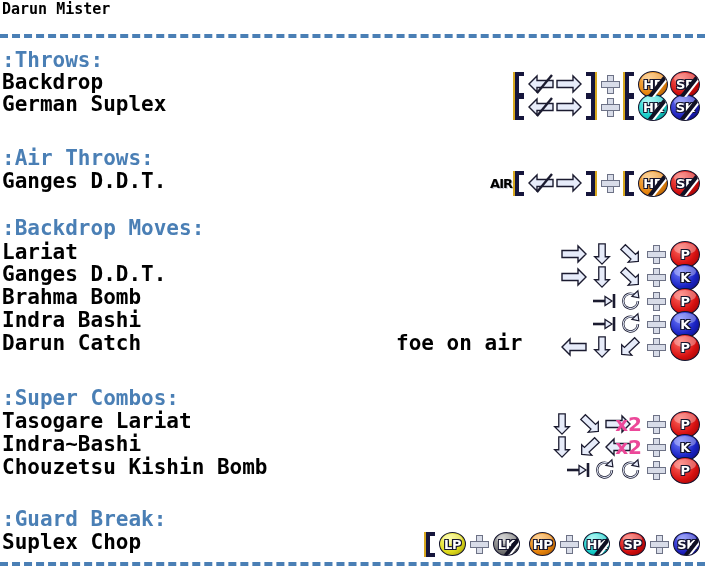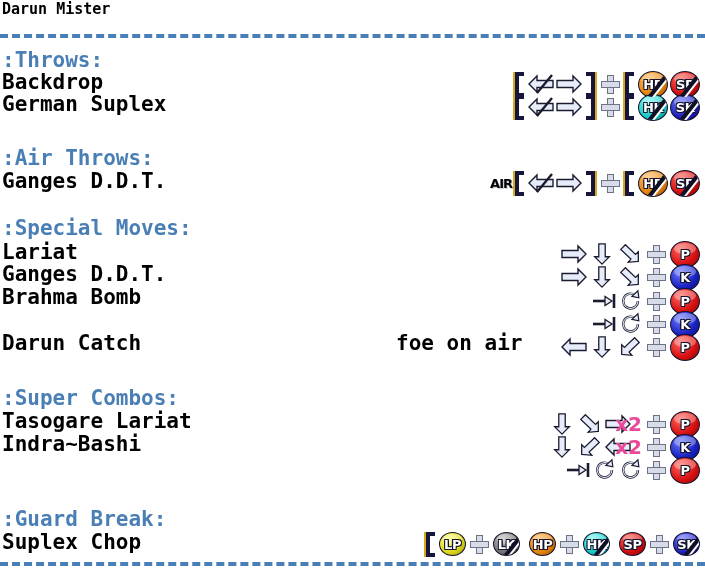--- a/index.html
+++ b/index.html
@@ -264,21 +264,21 @@
     <span class="plus"></span>
     <span class="bracket"></span>
     <span class="btn c-HP slash">
         <span class="lbl">HP</span>
       </span>
     <span class="btn c-SP slash">
         <span class="lbl">SP</span>
       </span>
   </div>
 
-  <div class="section-head" style="top:216px">:Special Moves:</div>
+  <div class="section-head" style="top:216px">:Backdrop Moves:</div>
 
   <div class="move-name" style="top:240px">Lariat</div>
   <div class="cmd-row" style="top:241px">
     <svg class="arrow" viewBox="0 0 28 24">
       <polygon points="26,12 18,4 18,8.5 2,8.5 2,15.5 18,15.5 18,20" fill="#e7ecfa" stroke="#1b1b30" stroke-width="1.4"></polygon>
     </svg>
     <svg class="arrow" viewBox="0 0 24 26">
       <polygon points="12,24 4,16 8.5,16 8.5,2 15.5,2 15.5,16 20,16" fill="#e7ecfa" stroke="#1b1b30" stroke-width="1.4"></polygon>
     </svg>
     <svg class="arrow" viewBox="0 0 26 26">
@@ -318,20 +318,21 @@
       <path d="M20.5 13a8 8 0 1 1-3.4-6.5" fill="none" stroke="#1b1b30" stroke-width="2.6"></path>
       <path d="M20.5 13a8 8 0 1 1-3.4-6.5" fill="none" stroke="#dfe5f5" stroke-width="1.1"></path>
       <polygon points="20.5,2 21.5,9.5 14,8" fill="#e7ecfa" stroke="#1b1b30" stroke-width="1.3"></polygon>
     </svg>
     <span class="plus"></span>
     <span class="btn c-P">
         <span class="lbl">P</span>
       </span>
   </div>
 
+  <div class="move-name" style="top:308px">Indra Bashi</div>
   <div class="cmd-row" style="top:311px">
     <svg class="tap" viewBox="0 0 26 20">
       <line x1="1" y1="10" x2="16" y2="10" stroke="#1b1b30" stroke-width="2.6"></line>
       <polygon points="20,10 13,5.5 13,14.5" fill="#e7ecfa" stroke="#1b1b30" stroke-width="1.3"></polygon>
       <line x1="22" y1="3" x2="22" y2="17" stroke="#1b1b30" stroke-width="2.6"></line>
     </svg>
     <svg class="rot" viewBox="0 0 26 26">
       <path d="M20.5 13a8 8 0 1 1-3.4-6.5" fill="none" stroke="#1b1b30" stroke-width="2.6"></path>
       <path d="M20.5 13a8 8 0 1 1-3.4-6.5" fill="none" stroke="#dfe5f5" stroke-width="1.1"></path>
       <polygon points="20.5,2 21.5,9.5 14,8" fill="#e7ecfa" stroke="#1b1b30" stroke-width="1.3"></polygon>
@@ -391,20 +392,21 @@
     <svg class="arrow" viewBox="0 0 28 24">
       <polygon points="2,12 10,4 10,8.5 26,8.5 26,15.5 10,15.5 10,20" fill="#e7ecfa" stroke="#1b1b30" stroke-width="1.4"></polygon>
     </svg>
     <span class="mult">x2</span>
     <span class="plus"></span>
     <span class="btn c-K">
         <span class="lbl">K</span>
       </span>
   </div>
 
+  <div class="move-name" style="top:455px">Chouzetsu Kishin Bomb</div>
   <div class="cmd-row" style="top:457px">
     <svg class="tap" viewBox="0 0 26 20">
       <line x1="1" y1="10" x2="16" y2="10" stroke="#1b1b30" stroke-width="2.6"></line>
       <polygon points="20,10 13,5.5 13,14.5" fill="#e7ecfa" stroke="#1b1b30" stroke-width="1.3"></polygon>
       <line x1="22" y1="3" x2="22" y2="17" stroke="#1b1b30" stroke-width="2.6"></line>
     </svg>
     <svg class="rot" viewBox="0 0 26 26">
       <path d="M20.5 13a8 8 0 1 1-3.4-6.5" fill="none" stroke="#1b1b30" stroke-width="2.6"></path>
       <path d="M20.5 13a8 8 0 1 1-3.4-6.5" fill="none" stroke="#dfe5f5" stroke-width="1.1"></path>
       <polygon points="20.5,2 21.5,9.5 14,8" fill="#e7ecfa" stroke="#1b1b30" stroke-width="1.3"></polygon>

